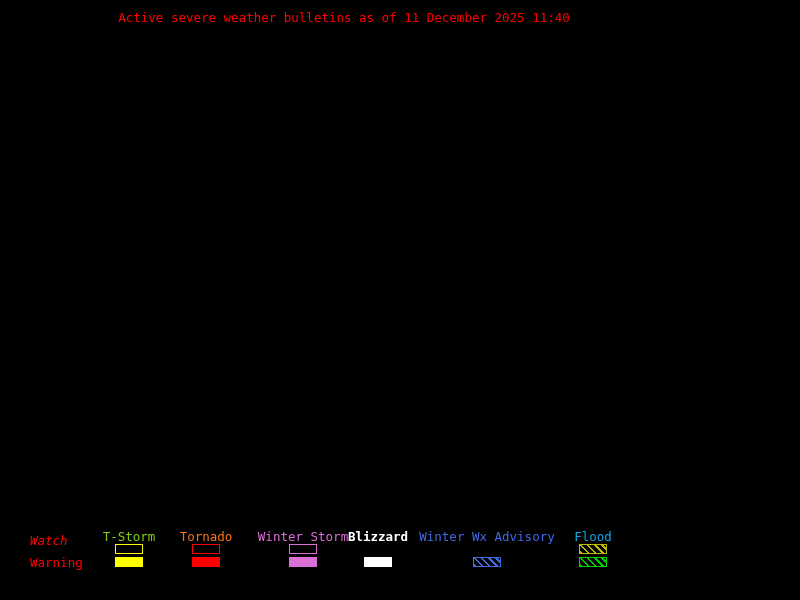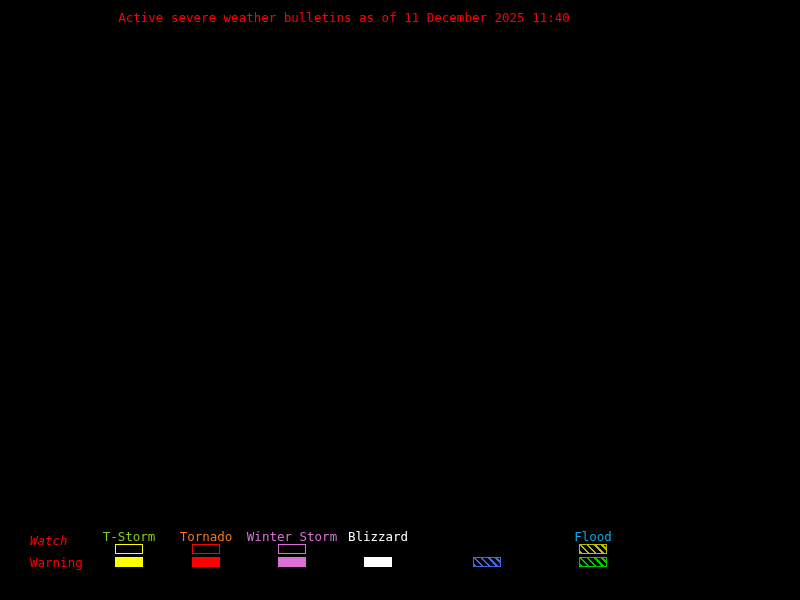--- a/index.html
+++ b/index.html
@@ -30,22 +30,22 @@
   .row-label{
     position:absolute;left:30px;white-space:pre;
   }
   .row-label.watch{top:4px;font-style:italic;}
   .row-label.warning{top:26px;}
   .legend-col{
     position:absolute;top:0;height:44px;text-align:center;
   }
   .legend-col:nth-child(1){left:89px;width:80px;}
   .legend-col:nth-child(2){left:166px;width:80px;}
-  .legend-col:nth-child(3){left:237px;width:110px;}
-  .legend-col:nth-child(4){left:338px;width:80px;}
+  .legend-col:nth-child(3){left:248px;width:110px;}
+  .legend-col:nth-child(4){left:338px;width:80px;font-weight:bold;}
   .legend-col:nth-child(5){left:412px;width:150px;}
   .legend-col:nth-child(6){left:563px;width:60px;}
   .col-header{
     position:absolute;top:0;left:0;right:0;height:14px;white-space:pre;
   }
   .swatch-slot{
     position:absolute;left:0;right:0;height:11px;
   }
   .swatch-slot.watch{top:15px;}
   .swatch-slot.warning{top:28px;}
@@ -95,20 +95,21 @@
         </div>
       </div>
       <div class="legend-col">
         <div class="col-header" style="color: rgb(255, 255, 255);">Blizzard</div>
         <div class="swatch-slot watch"></div>
         <div class="swatch-slot warning">
           <div class="swatch solid" style="border-color: rgb(255, 255, 255); background: rgb(255, 255, 255);"></div>
         </div>
       </div>
       <div class="legend-col">
+        <div class="col-header" style="color: rgb(65, 105, 225);">Winter Wx Advisory</div>
         <div class="swatch-slot watch"></div>
         <div class="swatch-slot warning">
           <div class="swatch hatch" style="border-color: rgb(65, 105, 225); background: repeating-linear-gradient(45deg, rgb(65, 105, 225) 0px, rgb(65, 105, 225) 2px, transparent 2px, transparent 5px);"></div>
         </div>
       </div>
       <div class="legend-col">
         <div class="col-header" style="color: #0ea5e9;">Flood</div>
         <div class="swatch-slot watch">
           <div class="swatch hatch" style="border-color: rgb(187, 187, 0); background: repeating-linear-gradient(45deg, rgb(187, 187, 0) 0px, rgb(187, 187, 0) 2px, transparent 2px, transparent 5px);"></div>
         </div>

